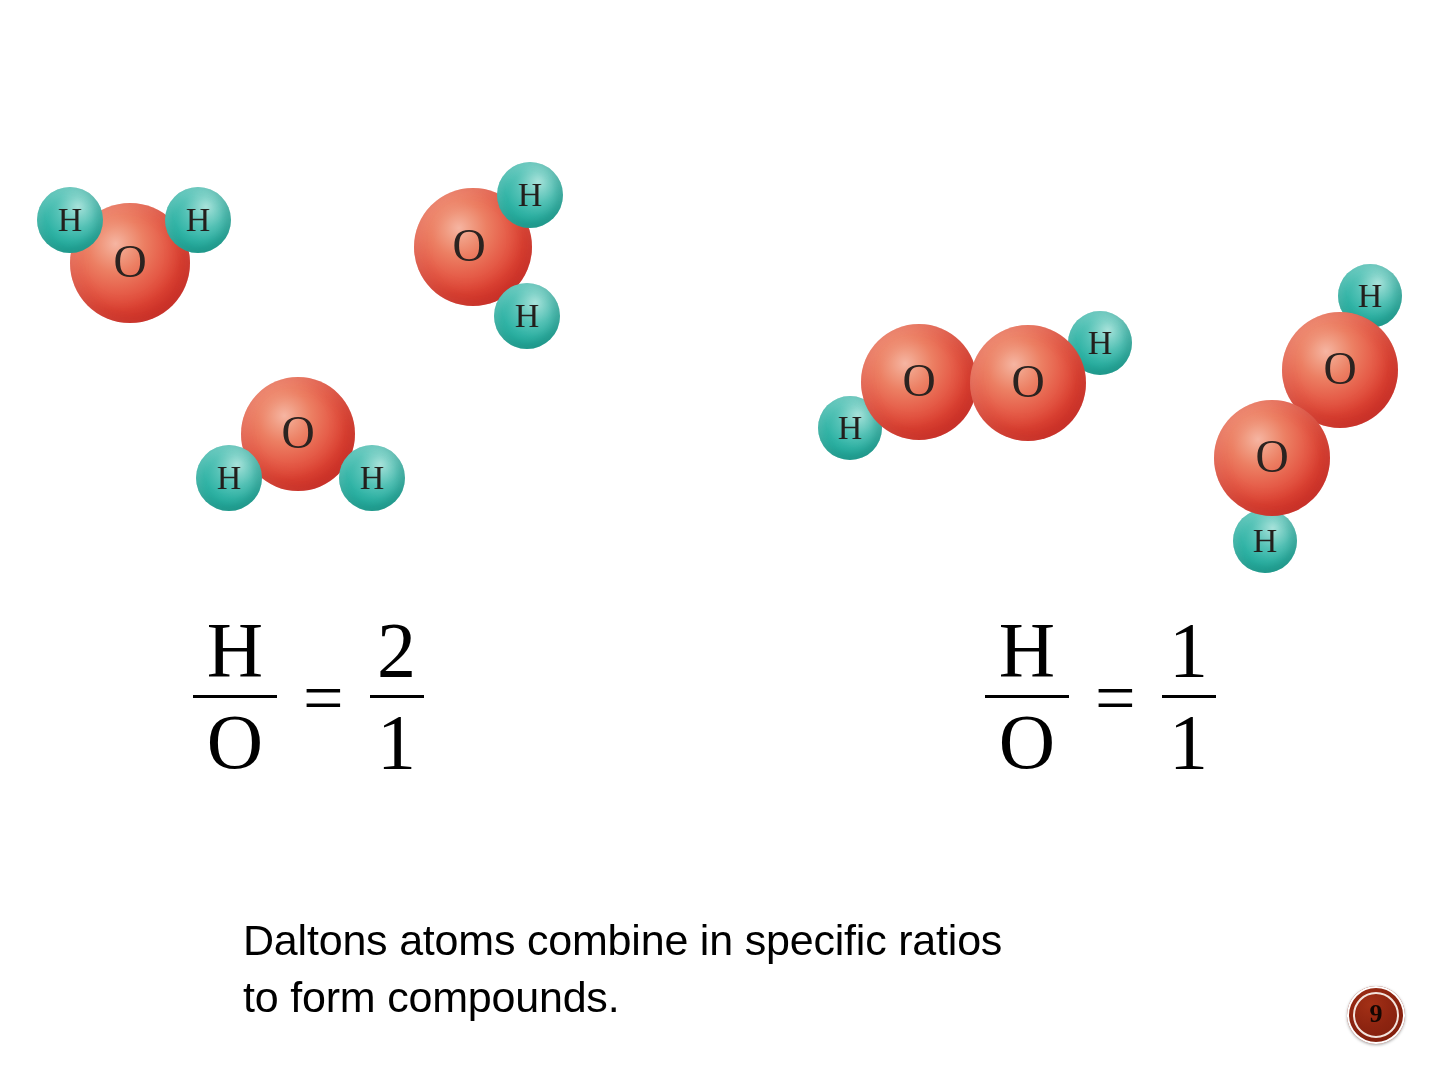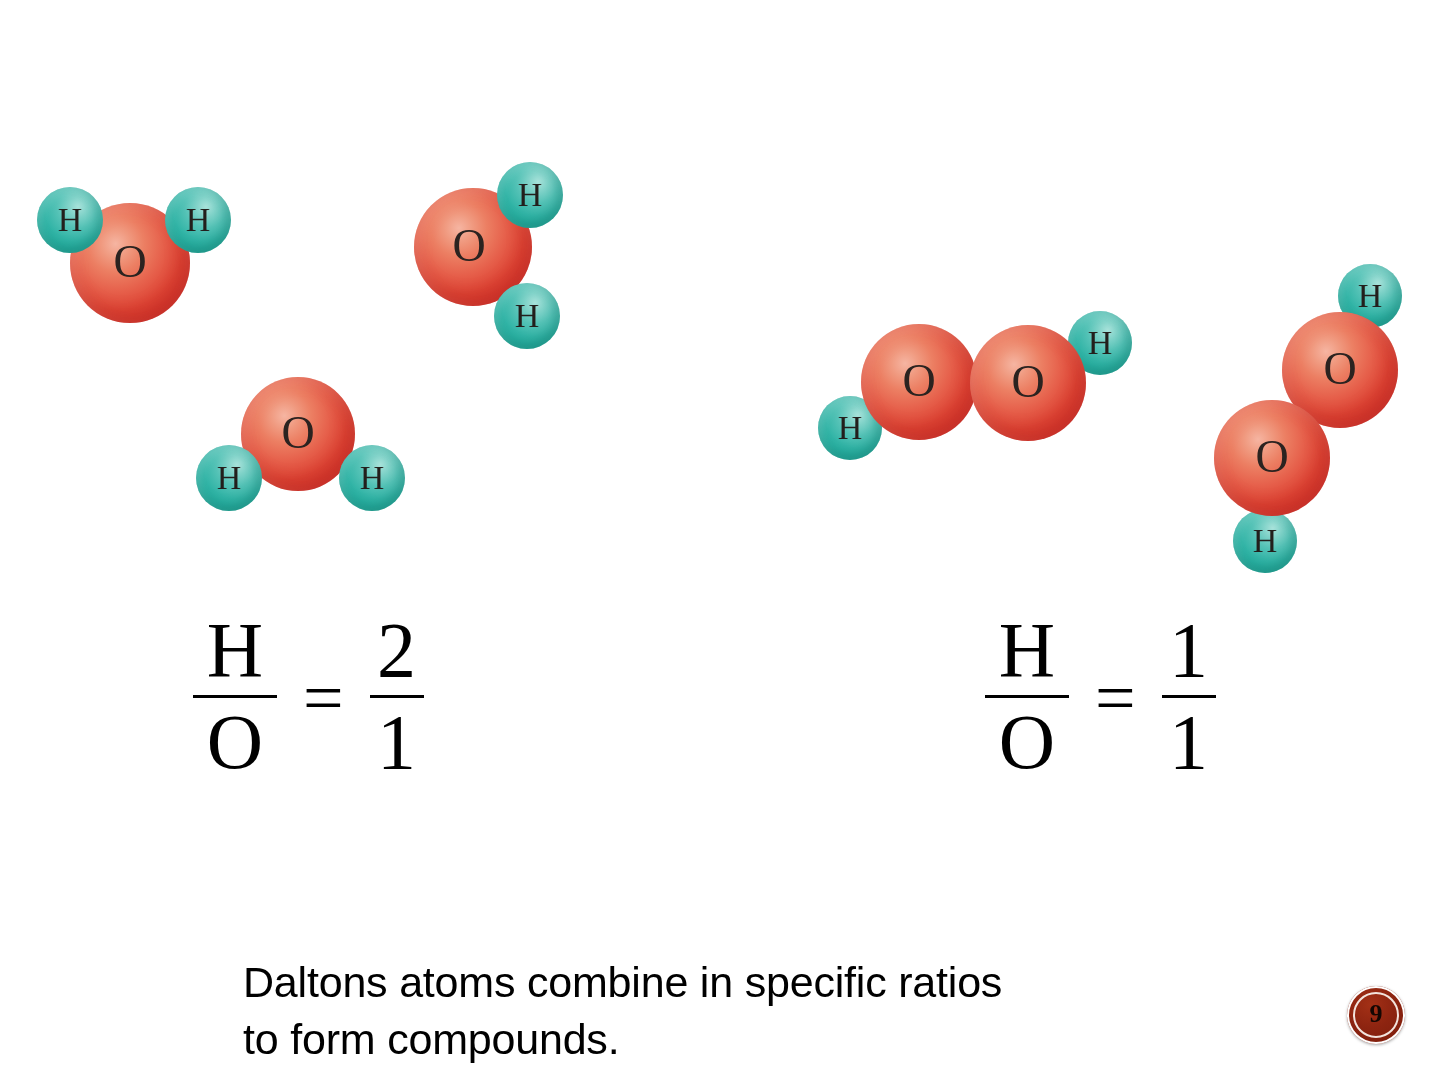--- a/index.html
+++ b/index.html
@@ -256,21 +256,21 @@
       <span class="den">O</span>
     </div>
     <span class="eqsign">=</span>
     <div class="frac small">
       <span class="num">1</span>
       <span class="bar"></span>
       <span class="den">1</span>
     </div>
   </div>
 
-  <div class="caption" style="left:243px; top:912px; width:900px;margin-top:42px;">Daltons atoms combine in specific ratios
+  <div class="caption" style="left:243px; top:912px; width:900px;">Daltons atoms combine in specific ratios
 to form compounds.</div>
 
   <div class="page-badge" style="left:1347px; top:986px;">
     <span class="ring"></span>
     <span class="num">9</span>
   </div>
 
 </div>
 
 </body></html>

